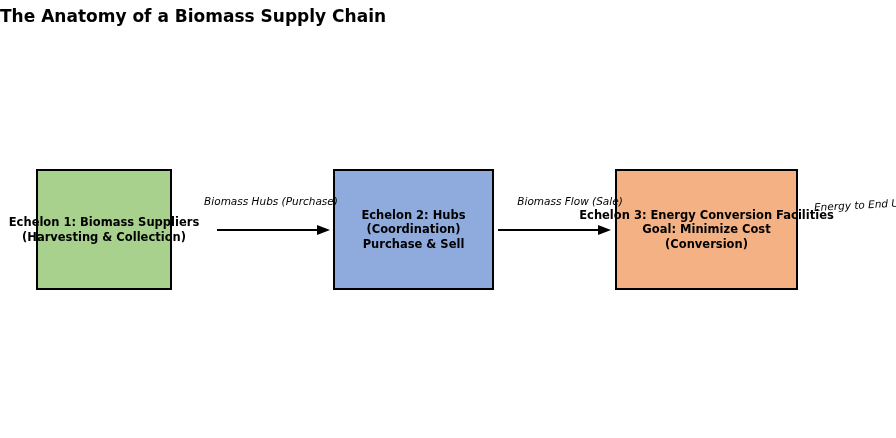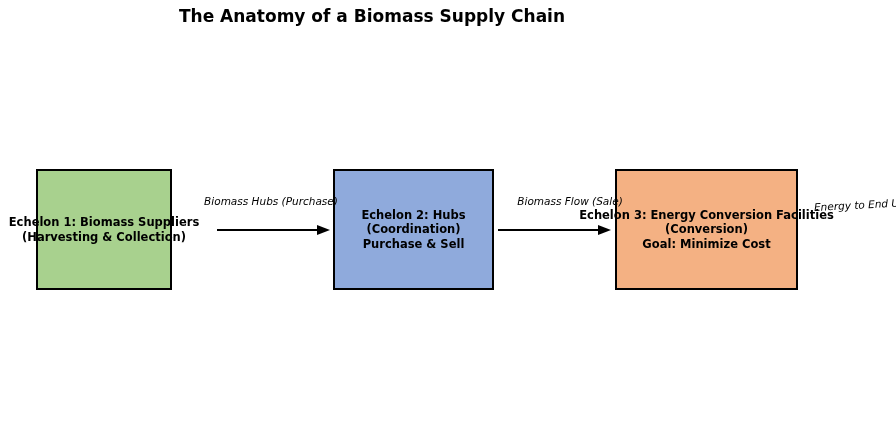--- a/index.html
+++ b/index.html
@@ -14,21 +14,20 @@
     background: #ffffff;
     font-family: "DejaVu Sans", "Liberation Sans", sans-serif;
     color: #000000;
   }
   .title {
     position: absolute;
     top: 6px;
     left: 0;
     width: 744px;
     margin: 0;
-    text-align: center;
     font-size: 17px;
     font-weight: bold;
     white-space: nowrap;
   }
   .node {
     position: absolute;
     top: 169px;
     height: 121px;
     box-sizing: border-box;
     border: 2px solid #000000;
@@ -104,22 +103,22 @@
   <div class="node-text">
     <div>Echelon 2: Hubs</div>
     <div>(Coordination)</div>
     <div>Purchase &amp; Sell</div>
   </div>
 </div>
 
 <div class="node node-echelon3" style="background-color: rgb(244, 177, 131);">
   <div class="node-text">
     <div>Echelon 3: Energy Conversion Facilities</div>
+    <div>Goal: Minimize Cost</div>
     <div>(Conversion)</div>
-    <div>Goal: Minimize Cost</div>
   </div>
 </div>
 
 <div class="arrow arrow-purchase">
   <div class="shaft"></div>
   <div class="head"></div>
 </div>
 
 <div class="arrow arrow-sale">
   <div class="shaft"></div>

